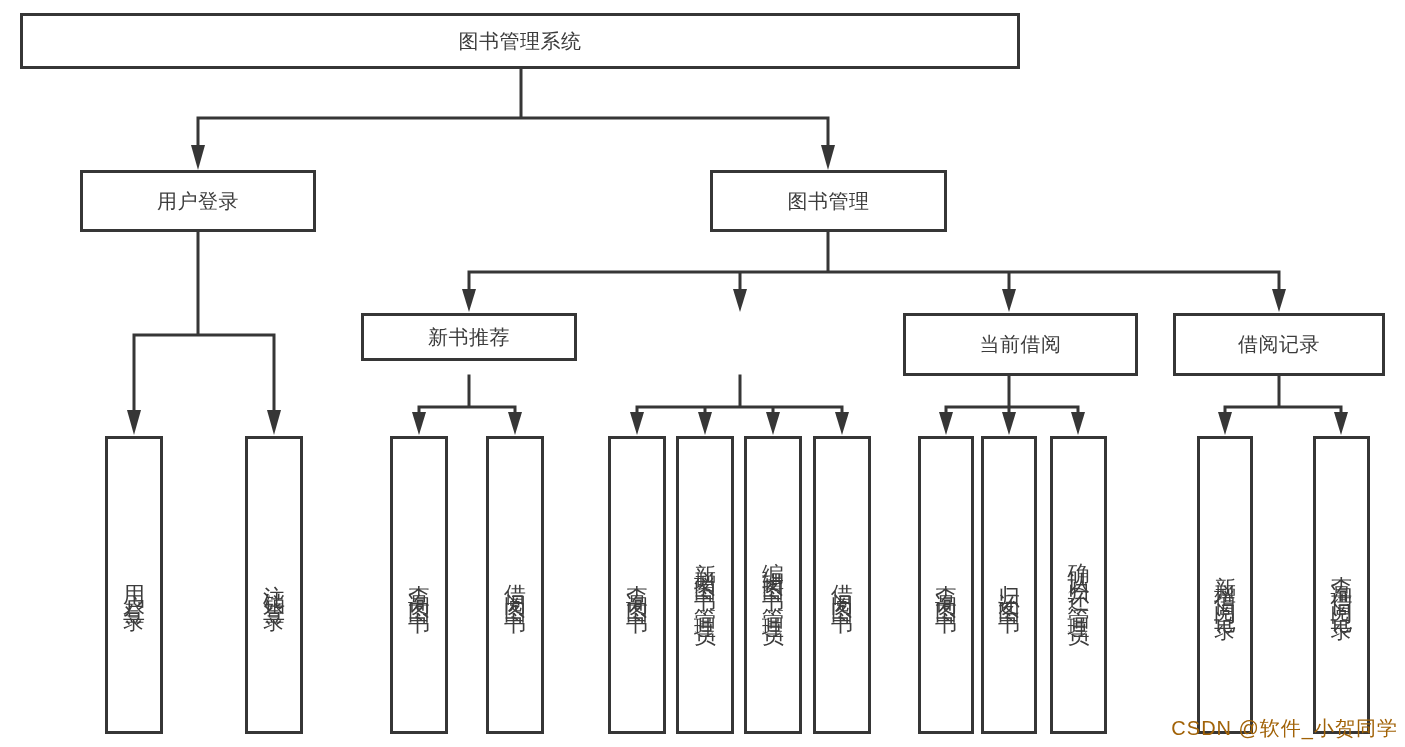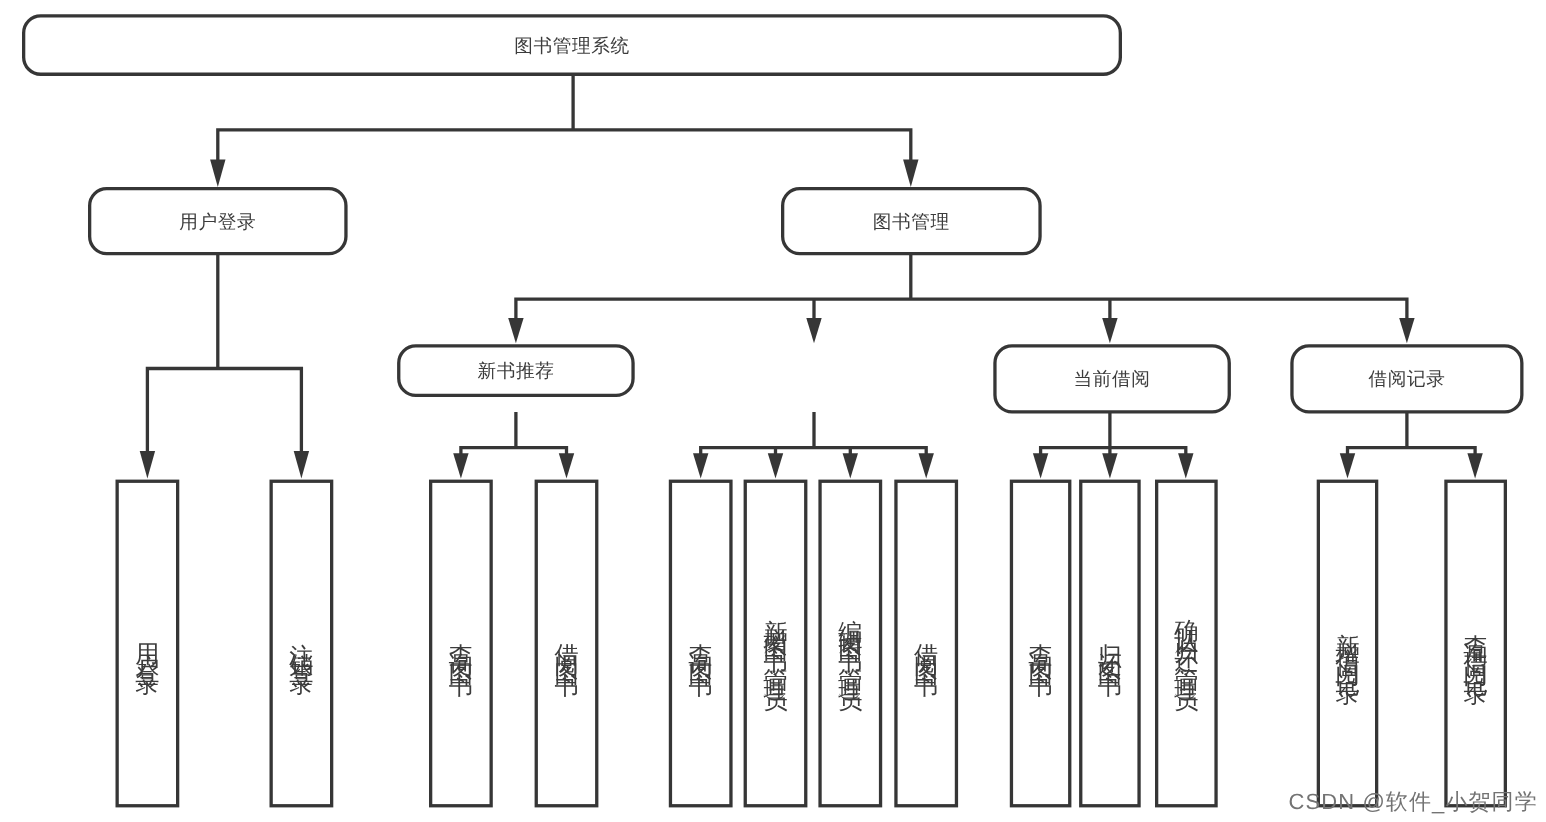--- a/index.html
+++ b/index.html
@@ -37,44 +37,43 @@
     box-sizing: border-box;
     background: #ffffff;
     border: 3px solid #363636;
     display: flex;
     align-items: center;
     justify-content: center;
     color: #3c3c3c;
     z-index: 2;
   }
   .hbox {
-    font-size: 17px;
+    font-size: 20px;
     letter-spacing: 0.5px;
     white-space: nowrap;
-    border-radius: 17px;
   }
   .leaf {
     top: 436px;
     height: 298px;
   }
   .vlabel {
     writing-mode: vertical-rl;
     text-orientation: mixed;
     font-size: 22px;
     letter-spacing: 9px;
     white-space: nowrap;
     color: #3c3c3c;
   }
   #watermark {
     position: absolute;
     right: 7px;
     top: 715px;
     font-size: 20px;
     letter-spacing: 1px;
-    color: #737373;
+    color: #a16207;
     z-index: 5;
     white-space: nowrap;
   }
 </style>
 </head>
 <body>
 
 <div id="stage">
 
   <svg id="connector-layer" viewBox="0 0 1405 747" xmlns="http://www.w3.org/2000/svg">
@@ -127,21 +126,21 @@
   <div class="node hbox" style="left:80px; top:170px; width:236px; height:62px;">
     <span>用户登录</span>
   </div>
   <div class="node hbox" style="left:710px; top:170px; width:237px; height:62px;justify-content:center;">
     <span>图书管理</span>
   </div>
 
   <div class="node hbox" style="left:361px; top:313px; width:216px; height:48px;">
     <span>新书推荐</span>
   </div>
-  <div class="node hbox" style="left:903px; top:313px; width:216px; height:63px;">
+  <div class="node hbox" style="left:903px; top:313px; width:235px; height:63px;">
     <span>当前借阅</span>
   </div>
   <div class="node hbox" style="left:1173px; top:313px; width:212px; height:63px;">
     <span>借阅记录</span>
   </div>
 
   <div class="node leaf" style="left:105px; width:58px;">
     <span class="vlabel">用户登录</span>
   </div>
   <div class="node leaf" style="left:245px; width:58px;">

